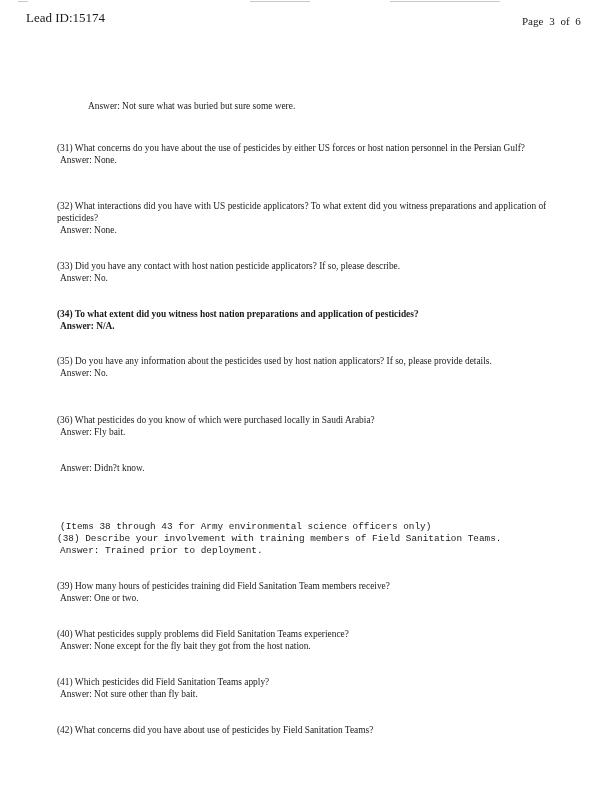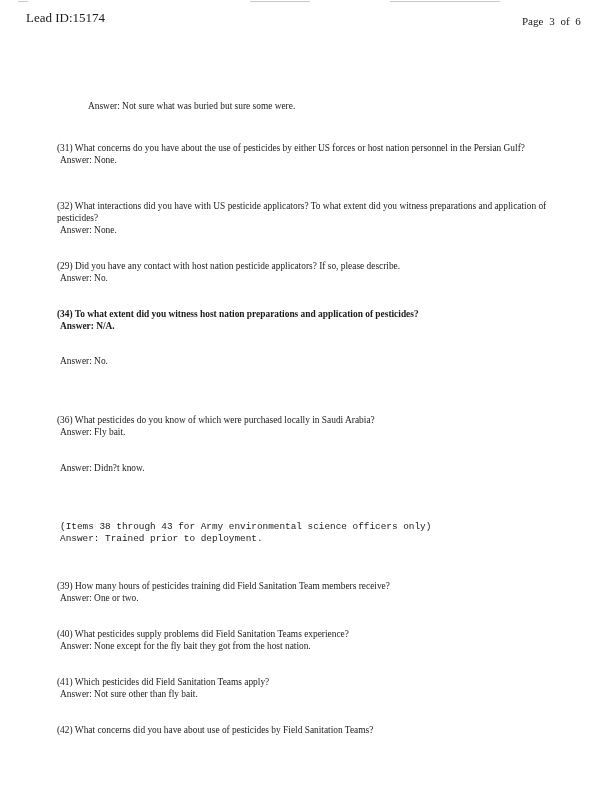--- a/index.html
+++ b/index.html
@@ -33,44 +33,46 @@
   <span class="q">(31)  What concerns do you have about the use of pesticides by either US forces or host nation personnel in the Persian Gulf?</span>
   <span class="a">Answer: None.</span>
 </div>
 
 <div class="block" style="top:200px;">
   <span class="q">(32)  What interactions did you have with US pesticide applicators?  To what extent did you witness preparations and application of pesticides?</span>
   <span class="a">Answer: None.</span>
 </div>
 
 <div class="block" style="top:260px;">
-  <span class="q">(29)  Did you have any contact with host nation pesticide applicators?  If so, please describe.</span>
+  <span class="q">(33)  Did you have any contact with host nation pesticide applicators?  If so, please describe.</span>
   <span class="a">Answer: No.</span>
 </div>
 
 <div class="block" style="top:308px;font-weight:bold;">
   <span class="q">(34)  To what extent did you witness host nation preparations and application of pesticides?</span>
   <span class="a">Answer: N/A.</span>
 </div>
 
 <div class="block" style="top:355px;">
+  <span class="q">(35)  Do you have any information about the pesticides used by host nation applicators?  If so, please provide details.</span>
   <span class="a">Answer: No.</span>
 </div>
 
 <div class="block" style="top:414px;">
   <span class="q">(36)  What pesticides do you know of which were purchased locally in Saudi Arabia?</span>
   <span class="a">Answer: Fly bait.</span>
 </div>
 
 <div class="block" style="top:462px;">
   <span class="a">Answer: Didn?t know.</span>
 </div>
 
 <div class="block" style="top:521px;font-family:Liberation Mono, monospace;">
   <span class="a">(Items 38 through 43 for Army environmental science officers only)</span>
+  <span class="q">(38)  Describe your involvement with training members of Field Sanitation Teams.</span>
   <span class="a">Answer: Trained prior to deployment.</span>
 </div>
 
 <div class="block" style="top:580px;">
   <span class="q">(39)  How many hours of pesticides training did Field Sanitation Team members receive?</span>
   <span class="a">Answer: One or two.</span>
 </div>
 
 <div class="block" style="top:628px;">
   <span class="q">(40)  What pesticides supply problems did Field Sanitation Teams experience?</span>

